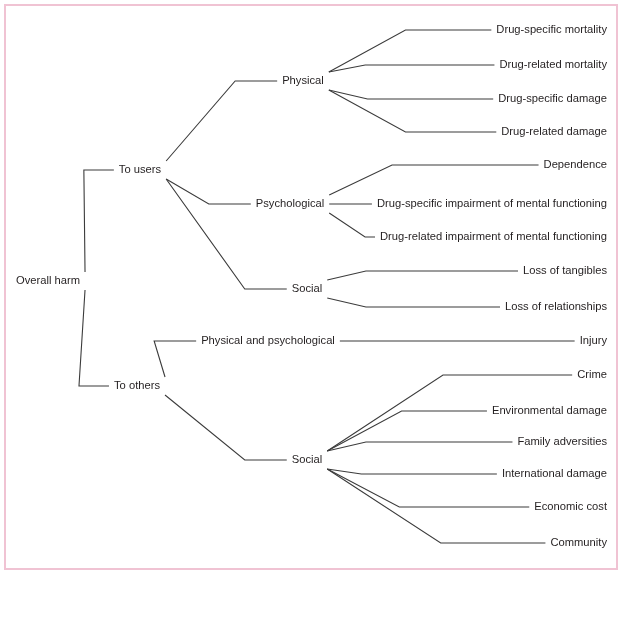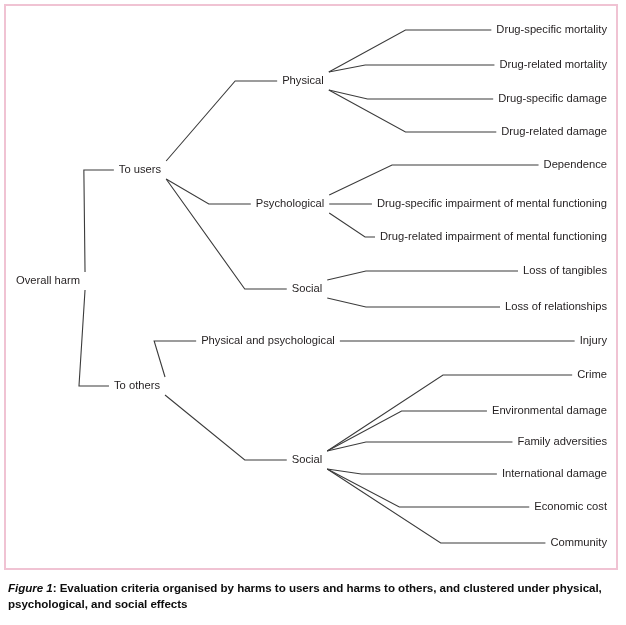--- a/index.html
+++ b/index.html
@@ -117,17 +117,14 @@
         <text x="607" y="341" text-anchor="end" dominant-baseline="middle">Injury</text>
         <text x="607" y="375" text-anchor="end" dominant-baseline="middle">Crime</text>
         <text x="607" y="411" text-anchor="end" dominant-baseline="middle">Environmental damage</text>
         <text x="607" y="442" text-anchor="end" dominant-baseline="middle">Family adversities</text>
         <text x="607" y="474" text-anchor="end" dominant-baseline="middle">International damage</text>
         <text x="607" y="507" text-anchor="end" dominant-baseline="middle">Economic cost</text>
         <text x="607" y="543" text-anchor="end" dominant-baseline="middle">Community</text>
       </g>
   </svg>
 
-  <div id="caption">
-    <span class="fig-no">Figure 1</span><span>: </span><span>Evaluation criteria organised by harms to users and harms to others, and clustered under physical, psychological, and social effects</span>
-  </div>
 
 </div>
 
 </body></html>

